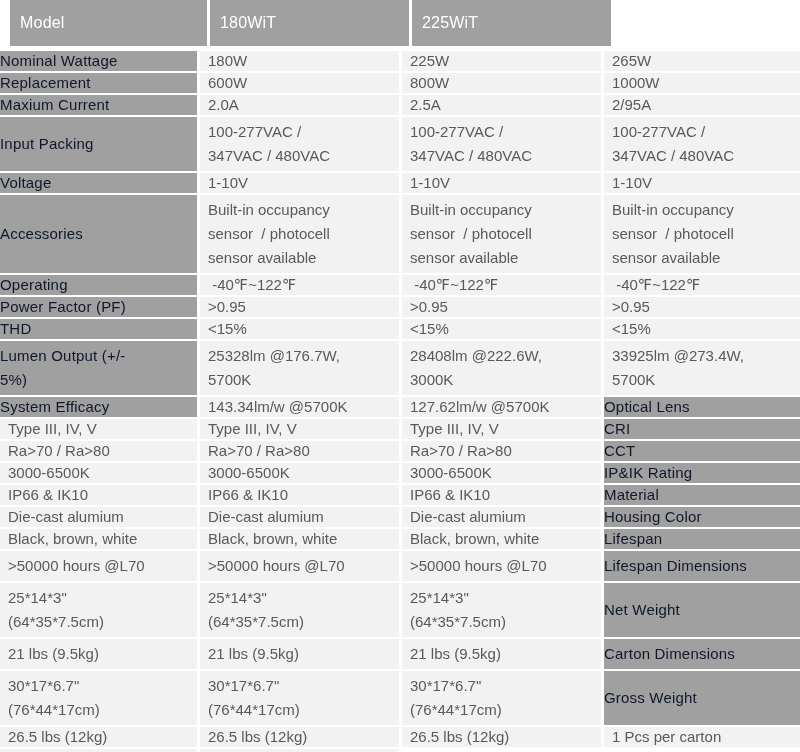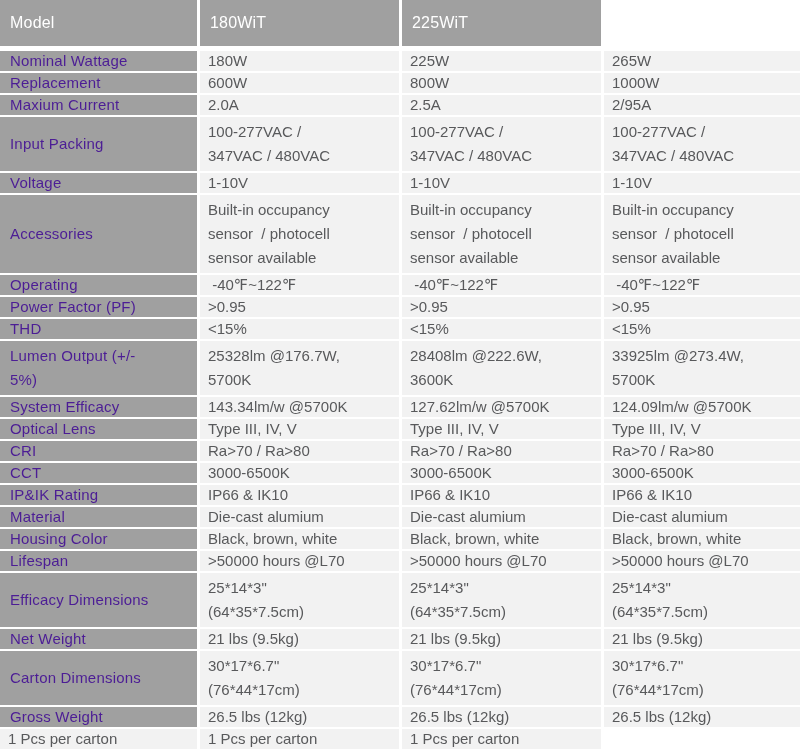--- a/index.html
+++ b/index.html
@@ -17,45 +17,46 @@
     width: 800px;
   }
   .grid {
     display: grid;
     grid-template-columns: 197px 199px 199px 1fr;
     column-gap: 3px;
     background: #ffffff;
   }
   .header-grid {
     margin-bottom: 5px;
+    margin-left: 10px;
   }
   .body-grid {
     row-gap: 2px;
   }
   .cell {
     display: flex;
     align-items: center;
     box-sizing: border-box;
     white-space: pre-wrap;
   }
   .header-cell {
     background: #a0a0a0;
     color: #ffffff;
     height: 46px;
     font-size: 16px;
     padding: 0 8px 0 10px;
     letter-spacing: 0.2px;
   }
   .label-cell {
     background: #a0a0a0;
-    color: #4c1d95;
+    color: #0f172a;
     font-size: 15px;
     line-height: 20px;
     min-height: 20px;
-    padding: 0 8px 0 10px;
+    padding: 0 8px 0 0;
     letter-spacing: 0.2px;
   }
   .value-cell {
     background: #f2f2f2;
     color: #58595b;
     font-size: 15px;
     line-height: 20px;
     min-height: 20px;
     padding: 0 8px;
   }
@@ -118,27 +119,26 @@
       <div class="cell value-cell">&gt;0.95</div>
       <div class="cell label-cell">THD</div>
       <div class="cell value-cell">&lt;15%</div>
       <div class="cell value-cell">&lt;15%</div>
       <div class="cell value-cell">&lt;15%</div>
       <div class="cell label-cell multi">Lumen Output (+/-
 5%)</div>
       <div class="cell value-cell multi">25328lm @176.7W,
 5700K</div>
       <div class="cell value-cell multi">28408lm @222.6W,
-3600K</div>
+3000K</div>
       <div class="cell value-cell multi">33925lm @273.4W,
 5700K</div>
       <div class="cell label-cell">System Efficacy</div>
       <div class="cell value-cell">143.34lm/w @5700K</div>
       <div class="cell value-cell">127.62lm/w @5700K</div>
-      <div class="cell value-cell">124.09lm/w @5700K</div>
       <div class="cell label-cell">Optical Lens</div>
       <div class="cell value-cell">Type III, IV, V</div>
       <div class="cell value-cell">Type III, IV, V</div>
       <div class="cell value-cell">Type III, IV, V</div>
       <div class="cell label-cell">CRI</div>
       <div class="cell value-cell">Ra&gt;70 / Ra&gt;80</div>
       <div class="cell value-cell">Ra&gt;70 / Ra&gt;80</div>
       <div class="cell value-cell">Ra&gt;70 / Ra&gt;80</div>
       <div class="cell label-cell">CCT</div>
       <div class="cell value-cell">3000-6500K</div>
@@ -153,21 +153,21 @@
       <div class="cell value-cell">Die-cast alumium</div>
       <div class="cell value-cell">Die-cast alumium</div>
       <div class="cell label-cell">Housing Color</div>
       <div class="cell value-cell">Black, brown, white</div>
       <div class="cell value-cell">Black, brown, white</div>
       <div class="cell value-cell">Black, brown, white</div>
       <div class="cell label-cell">Lifespan</div>
       <div class="cell value-cell">&gt;50000 hours @L70</div>
       <div class="cell value-cell">&gt;50000 hours @L70</div>
       <div class="cell value-cell">&gt;50000 hours @L70</div>
-      <div class="cell label-cell multi">Efficacy Dimensions</div>
+      <div class="cell label-cell multi">Lifespan Dimensions</div>
       <div class="cell value-cell multi">25*14*3"
 (64*35*7.5cm)</div>
       <div class="cell value-cell multi">25*14*3"
 (64*35*7.5cm)</div>
       <div class="cell value-cell multi">25*14*3"
 (64*35*7.5cm)</div>
       <div class="cell label-cell">Net Weight</div>
       <div class="cell value-cell">21 lbs (9.5kg)</div>
       <div class="cell value-cell">21 lbs (9.5kg)</div>
       <div class="cell value-cell">21 lbs (9.5kg)</div>

